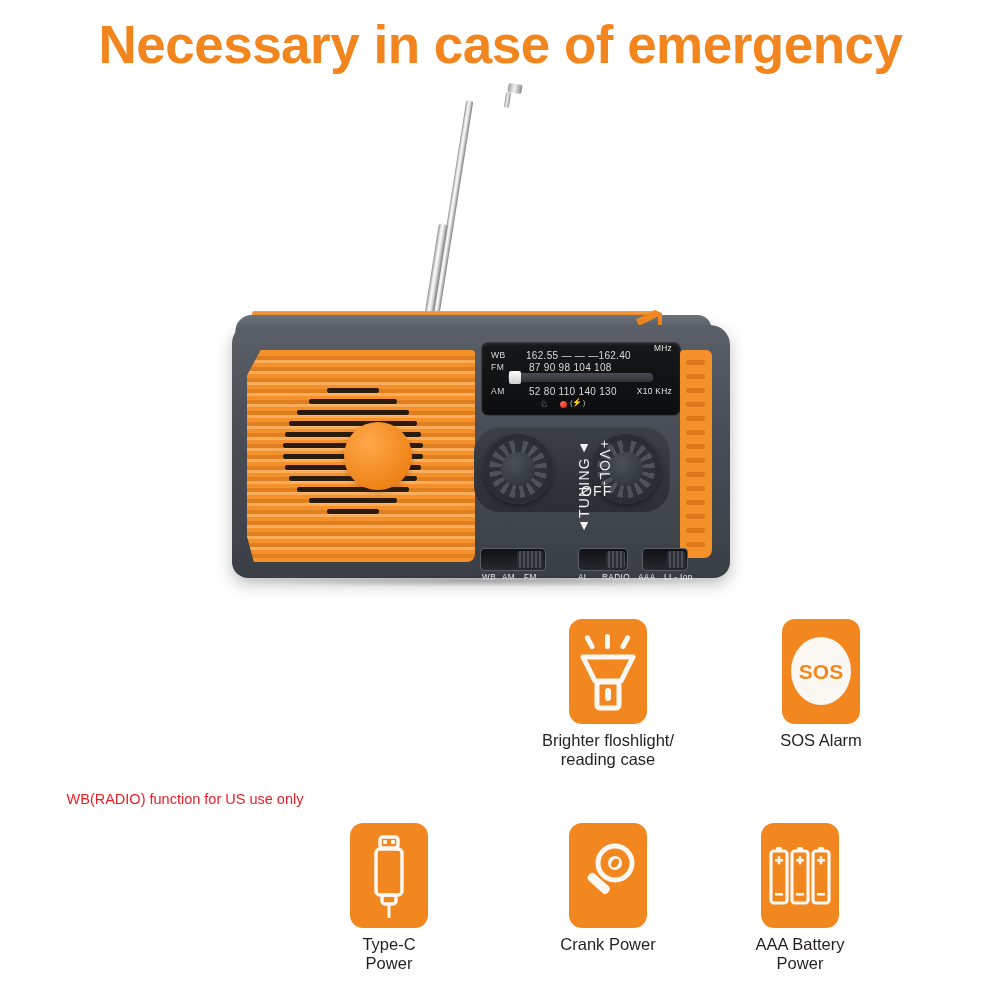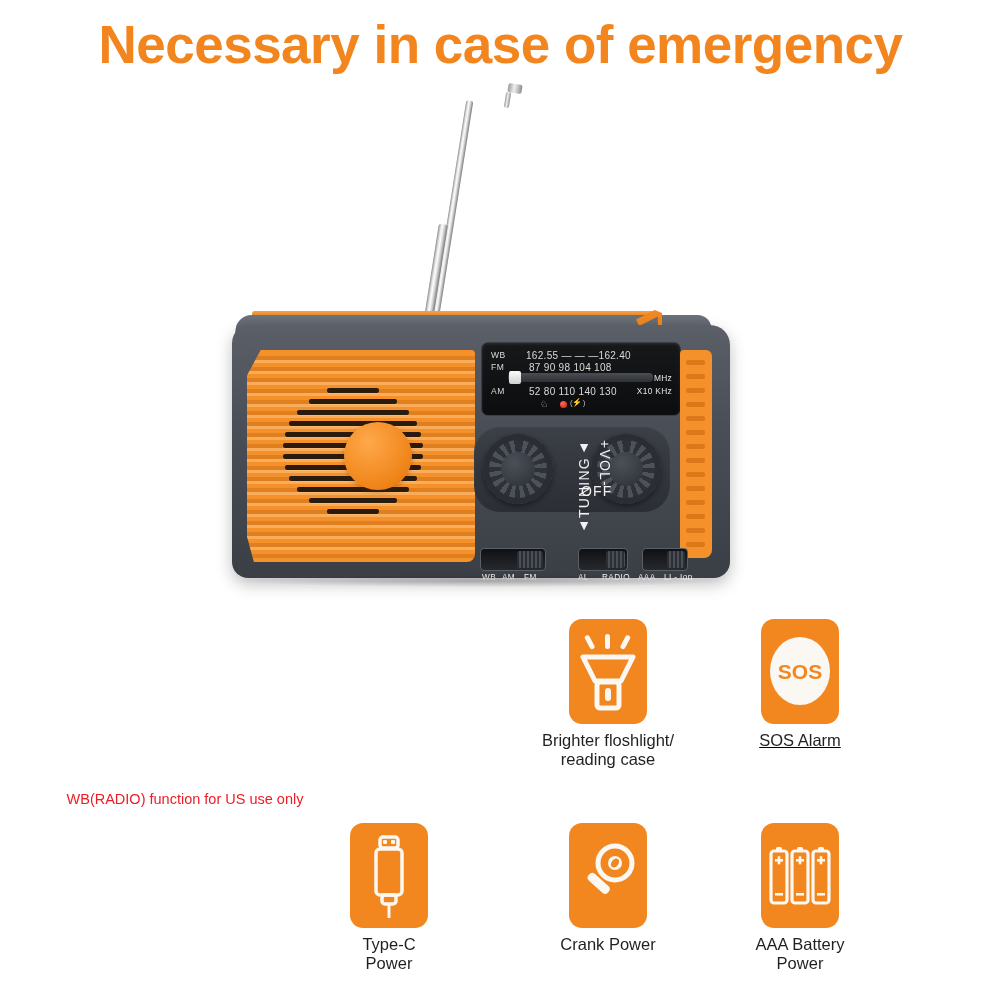--- a/index.html
+++ b/index.html
@@ -243,21 +243,21 @@
 
   <div id="dial">
     <span class="dl-band" style="top:7px">WB</span>
     <span class="dl-band" style="top:19px">FM</span>
     <span class="dl-band" style="top:43px">AM</span>
 
     <span class="dl-nums" style="left:44px;top:7px">162.55 — — —162.40</span>
     <span class="dl-nums" style="left:47px;top:19px">87    90    98   104  108</span>
     <span class="dl-nums" style="left:47px;top:43px">52    80   110  140  130</span>
 
-    <span class="dl-unit" style="top:30px">MHz</span>
+    <span class="dl-unit" style="top:0">MHz</span>
     <span class="dl-unit" style="top:43px">X10 KHz</span>
 
     <div id="dl-track">
       <div id="dl-thumb"></div>
     </div>
 
     <span class="mini-ico" style="left:58px;top:56px">♘</span>
     <div class="led-red" style="left:78px;top:58px"></div>
     <span class="mini-ico" style="left:88px;top:55px;font-size:8px">(⚡)</span>
   </div>
@@ -322,21 +322,21 @@
         <rect x="54" y="16" width="5" height="15" rx="2.5" fill="#FBF7F2" transform="rotate(28 57 23)"></rect>
         <path d="M14 38 H64 L52 62 H26 Z" fill="none" stroke="#FBF7F2" stroke-width="5" stroke-linejoin="round"></path>
         <rect x="28" y="63" width="22" height="26" rx="3" fill="none" stroke="#FBF7F2" stroke-width="5"></rect>
         <rect x="36" y="69" width="6" height="13" rx="3" fill="#FBF7F2"></rect>
       </svg>
     </div>
     <div class="feat-label">Brighter floshlight/
 reading case</div>
   </div>
 
-  <div class="feat" style="left:748px;top:14px;width:104px;text-decoration:underline;">
+  <div class="feat" style="left:769px;top:14px;width:104px;">
     <div class="tile">
       <svg width="78" height="105" viewBox="0 0 78 105">
         <ellipse cx="39" cy="52" rx="30" ry="34" fill="#FBF7F2"></ellipse>
         <text x="39" y="60" text-anchor="middle" font-family="Liberation Sans, sans-serif" font-size="21" font-weight="bold" fill="#F3871F">SOS</text>
       </svg>
     </div>
     <div class="feat-label">SOS Alarm</div>
   </div>
 
   <div id="noaa-note" style="position:absolute;left:33px;top:186px;width:304px;">WB(RADIO) function for US use only</div>

